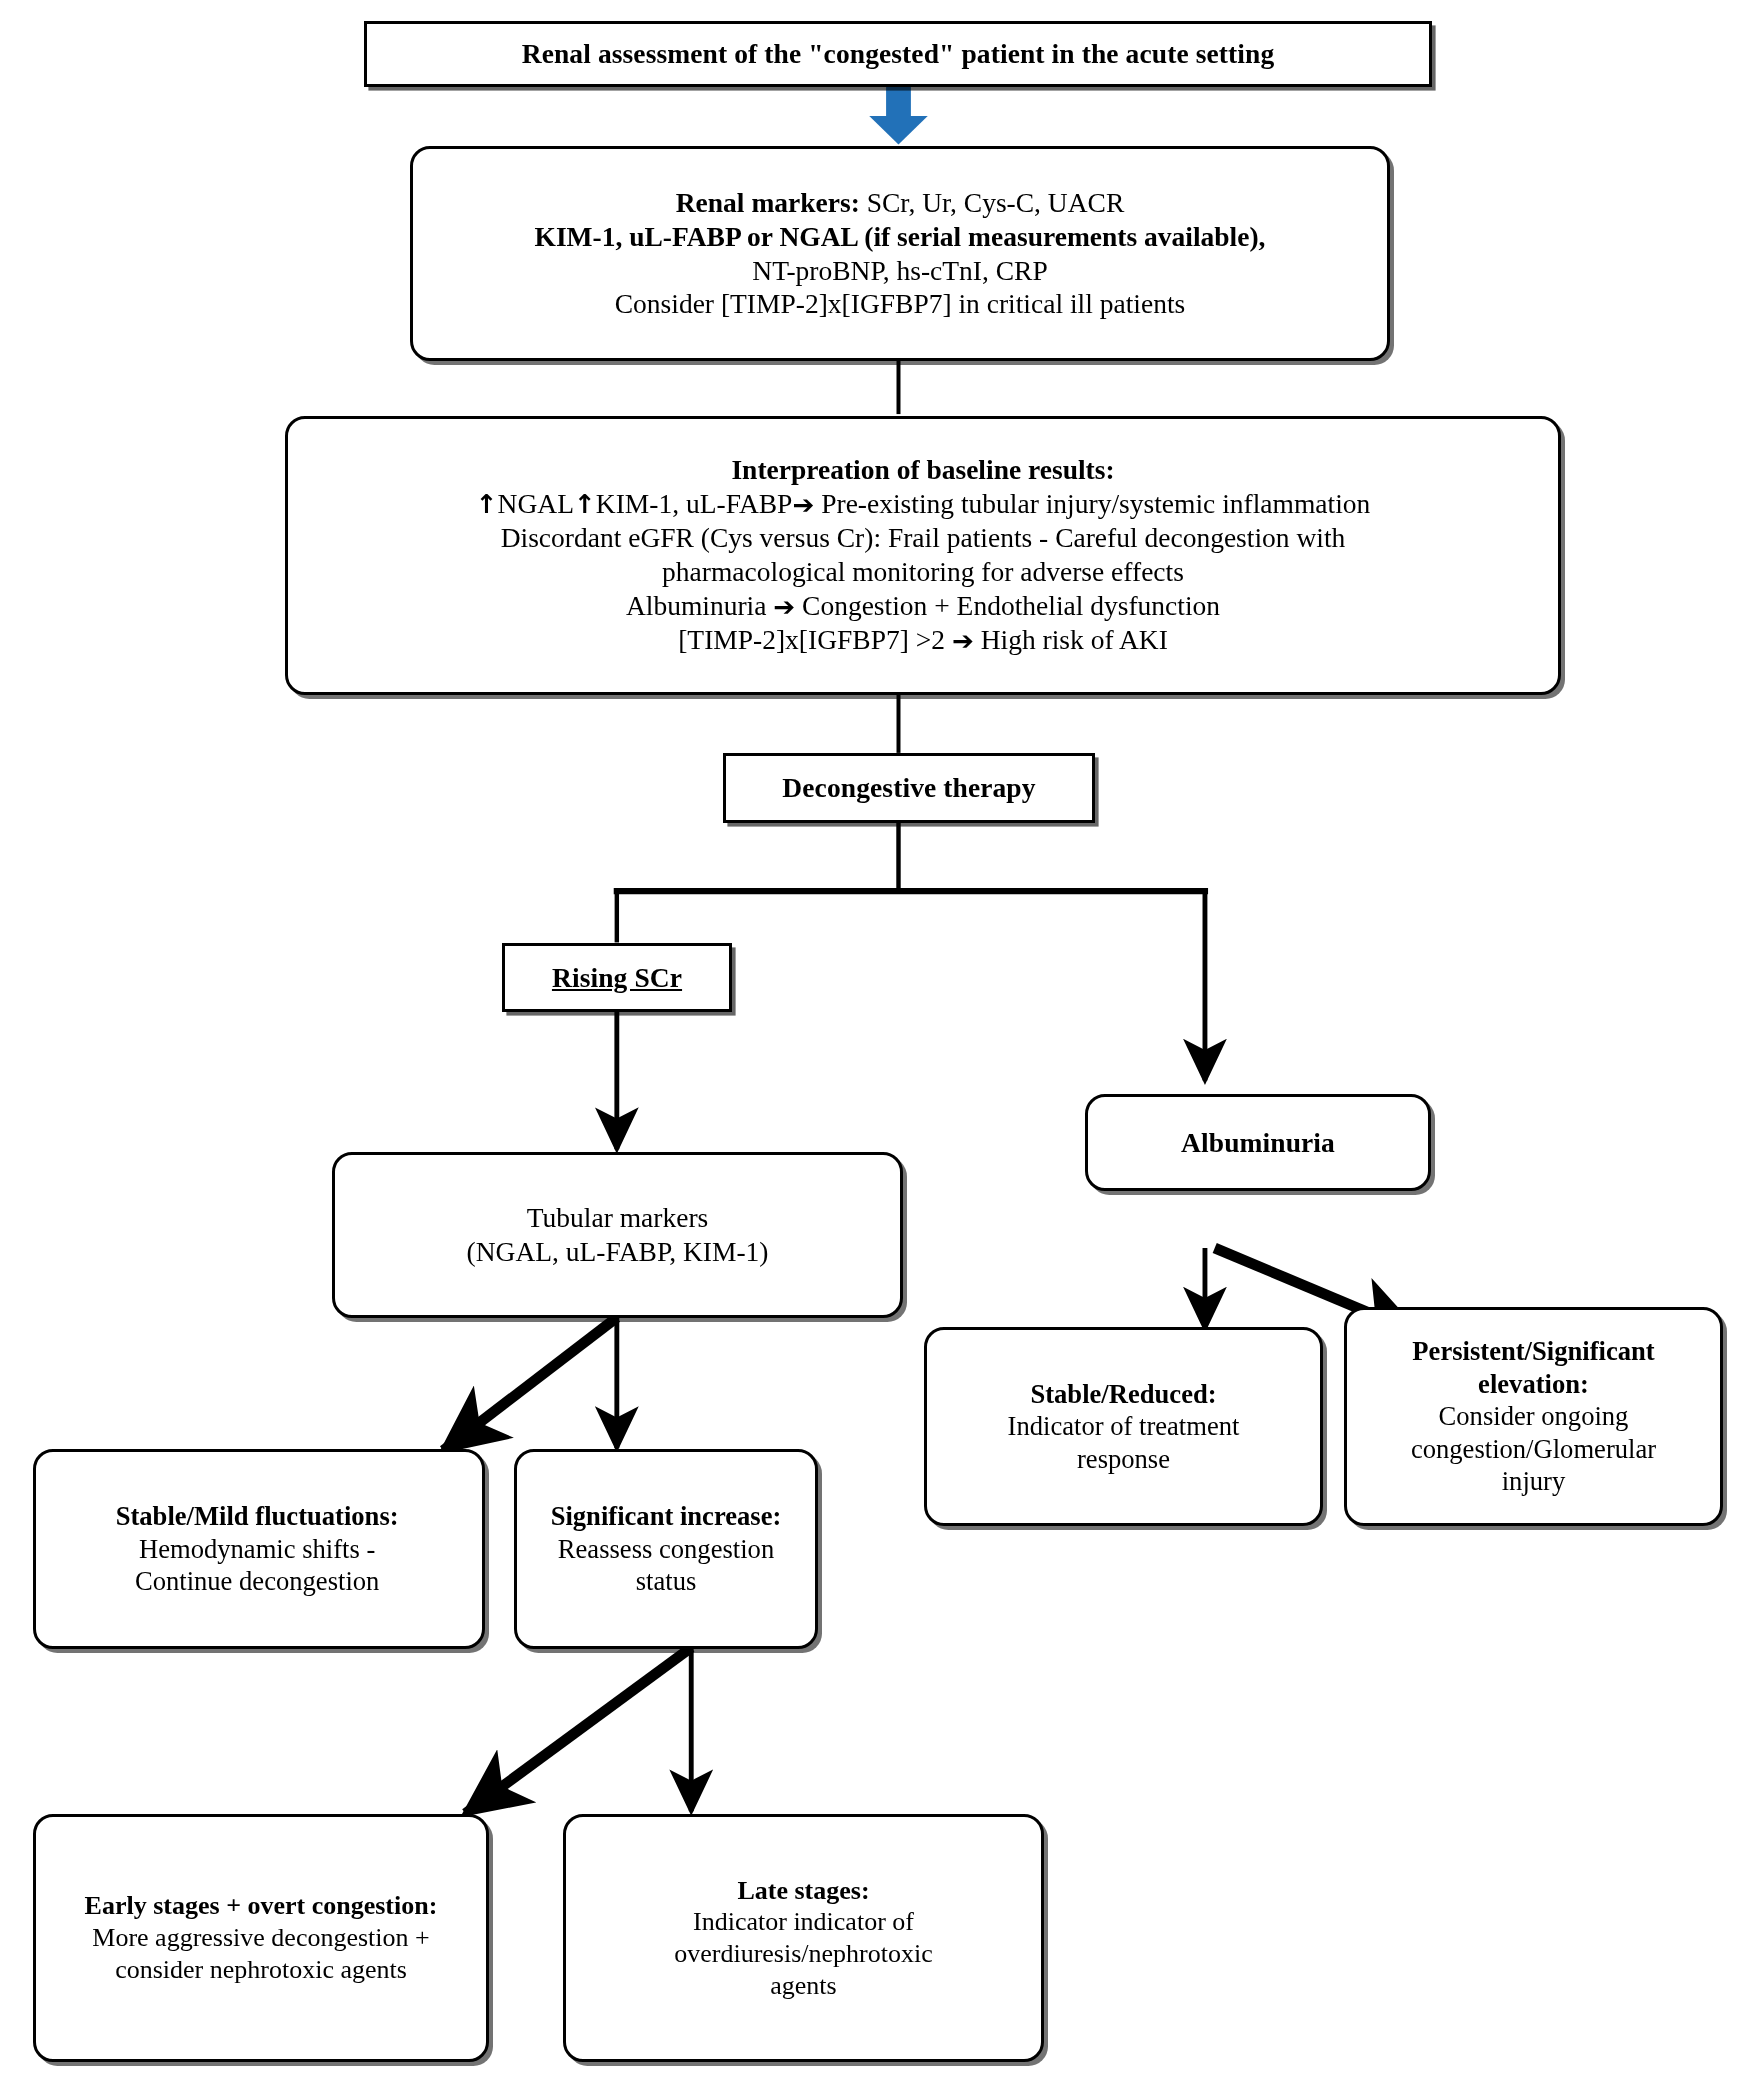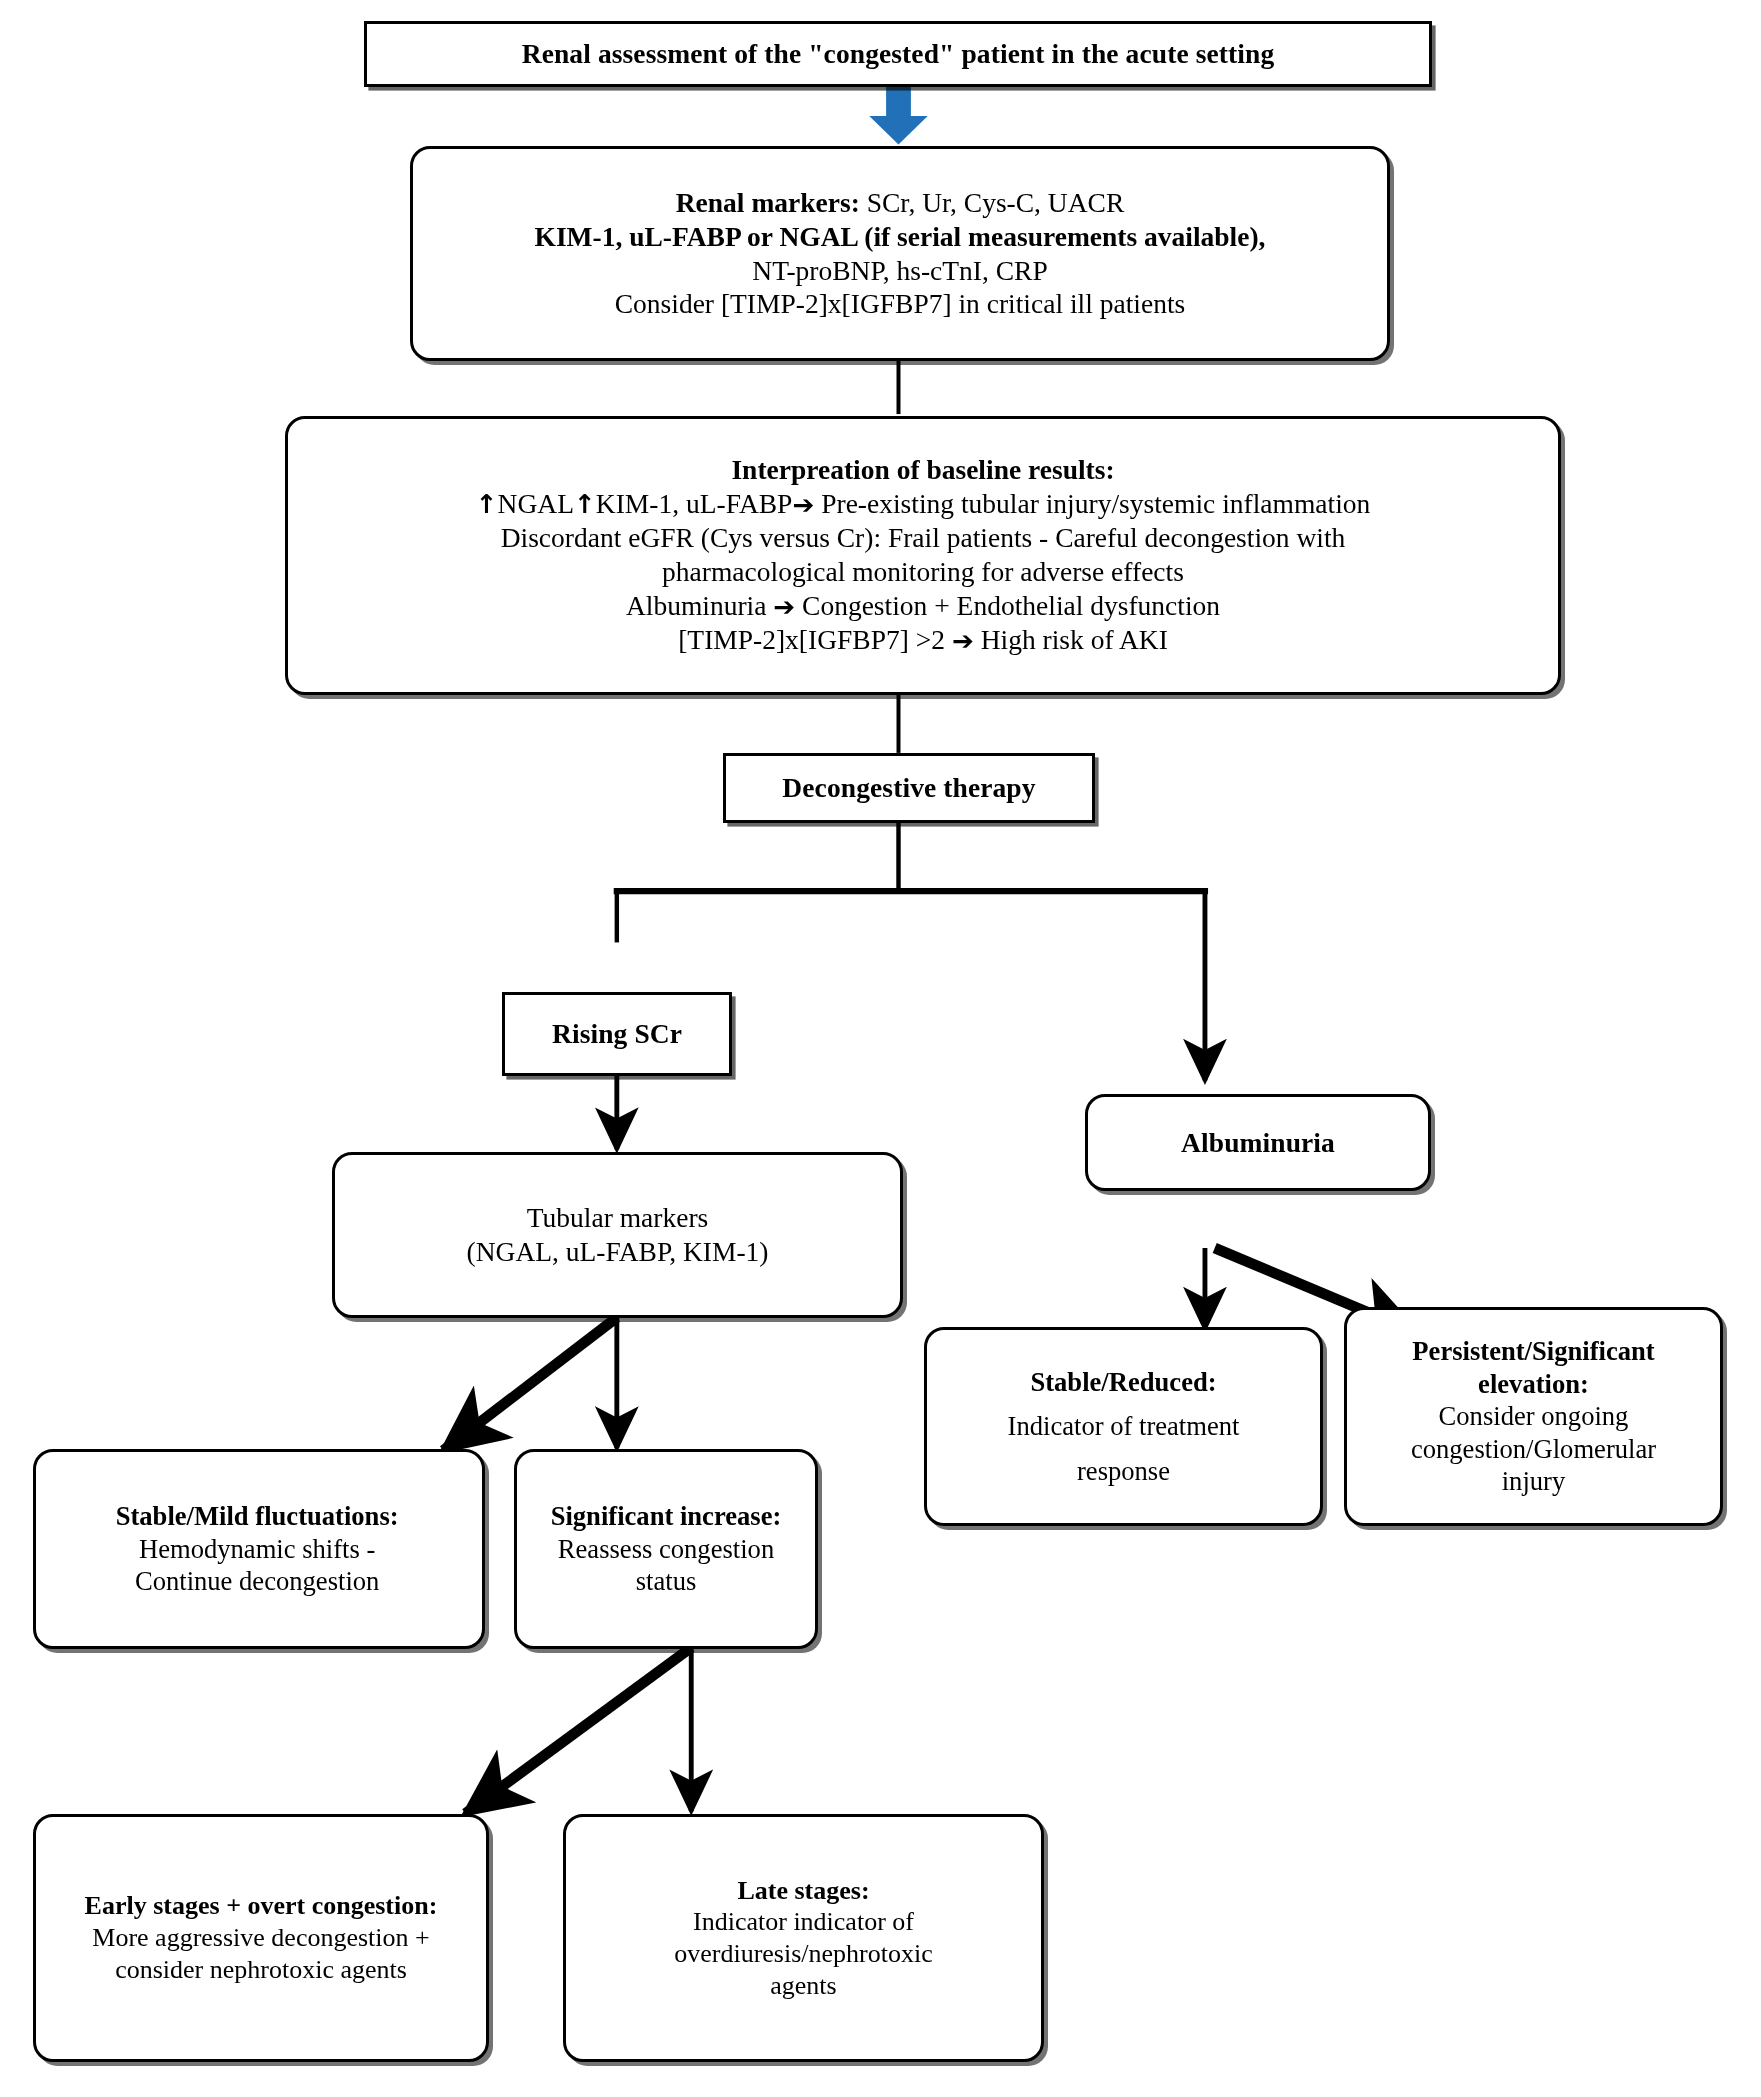--- a/index.html
+++ b/index.html
@@ -126,34 +126,34 @@
     <span class="line t-big">Discordant eGFR (Cys versus Cr): Frail patients - Careful decongestion with</span>
     <span class="line t-big">pharmacological  monitoring for adverse effects</span>
     <span class="line t-big"><span>Albuminuria </span><span class="arrowglyph">➔</span><span> Congestion + Endothelial dysfunction</span></span>
     <span class="line t-big"><span>[TIMP-2]x[IGFBP7] &gt;2 </span><span class="arrowglyph">➔</span><span> High risk of AKI</span></span>
   </div>
 
   <div class="node sharp" style="left:723px; top:753px; width:372px; height:70px;">
     <span class="line t-title">Decongestive therapy</span>
   </div>
 
-  <div class="node sharp" style="left:502px; top:992px; width:230px; height:84px;">
+  <div class="node sharp" style="left:502px; top:943px; width:230px; height:69px;text-decoration:underline;">
     <span class="line t-title">Rising SCr</span>
   </div>
 
   <div class="node rounded" style="left:1085px; top:1094px; width:346px; height:97px;">
     <span class="line t-title">Albuminuria</span>
   </div>
 
   <div class="node rounded" style="left:332px; top:1152px; width:571px; height:166px;">
     <span class="line t-big">Tubular markers</span>
     <span class="line t-big">(NGAL, uL-FABP, KIM-1)</span>
   </div>
 
-  <div class="node rounded" style="left:924px; top:1327px; width:399px; height:199px;gap:12px;">
+  <div class="node rounded" style="left:924px; top:1327px; width:399px; height:199px;">
     <span class="line t-mid b">Stable/Reduced:</span>
     <span class="line t-mid">Indicator of treatment</span>
     <span class="line t-mid">response</span>
   </div>
 
   <div class="node rounded" style="left:1344px; top:1307px; width:379px; height:219px;">
     <span class="line t-mid b">Persistent/Significant</span>
     <span class="line t-mid b">elevation:</span>
     <span class="line t-mid">Consider ongoing</span>
     <span class="line t-mid">congestion/Glomerular</span>

